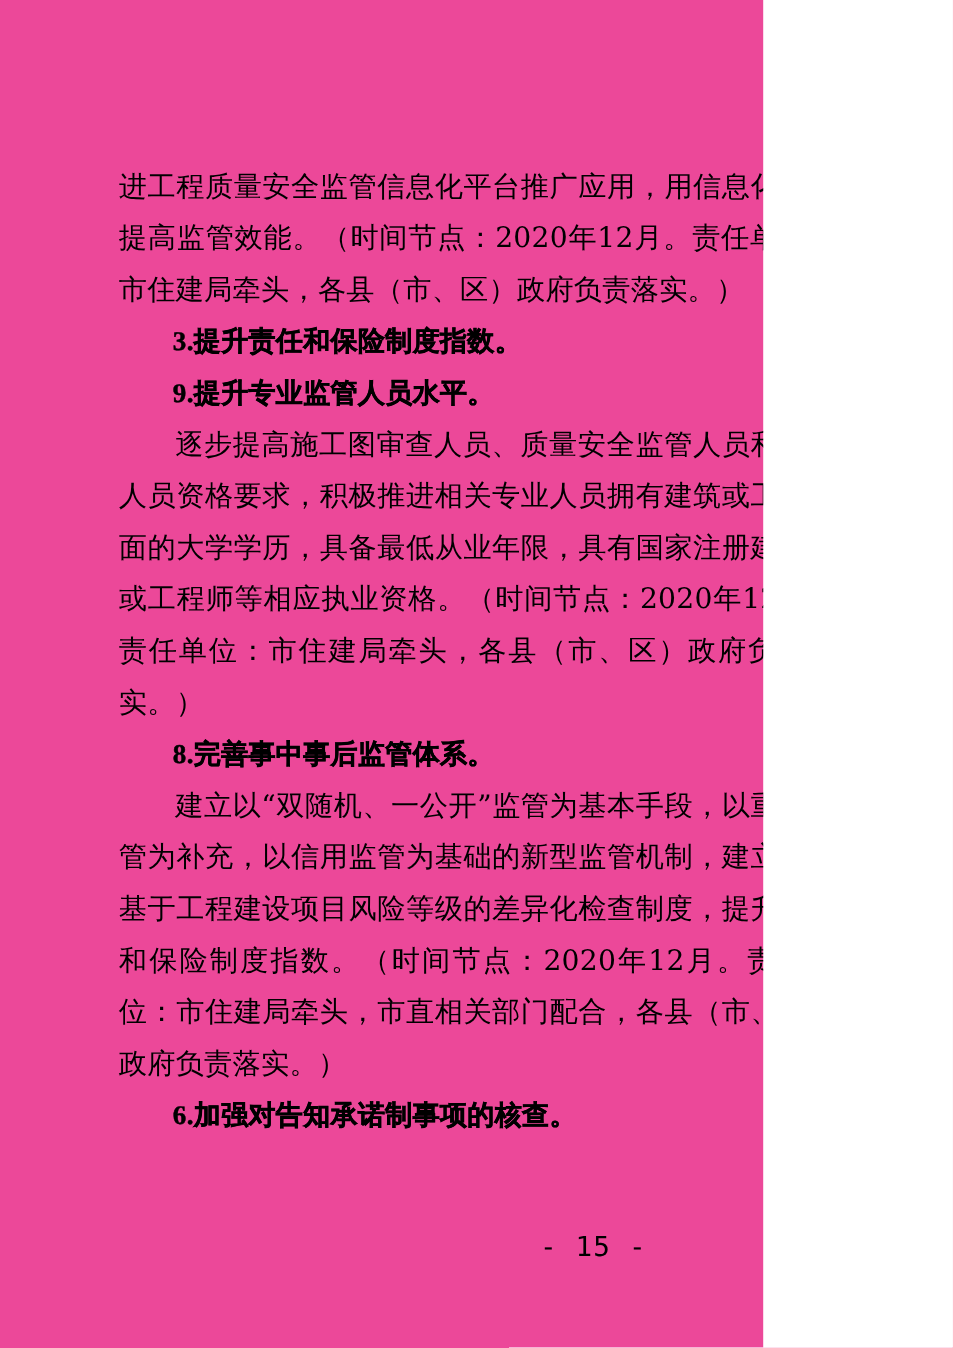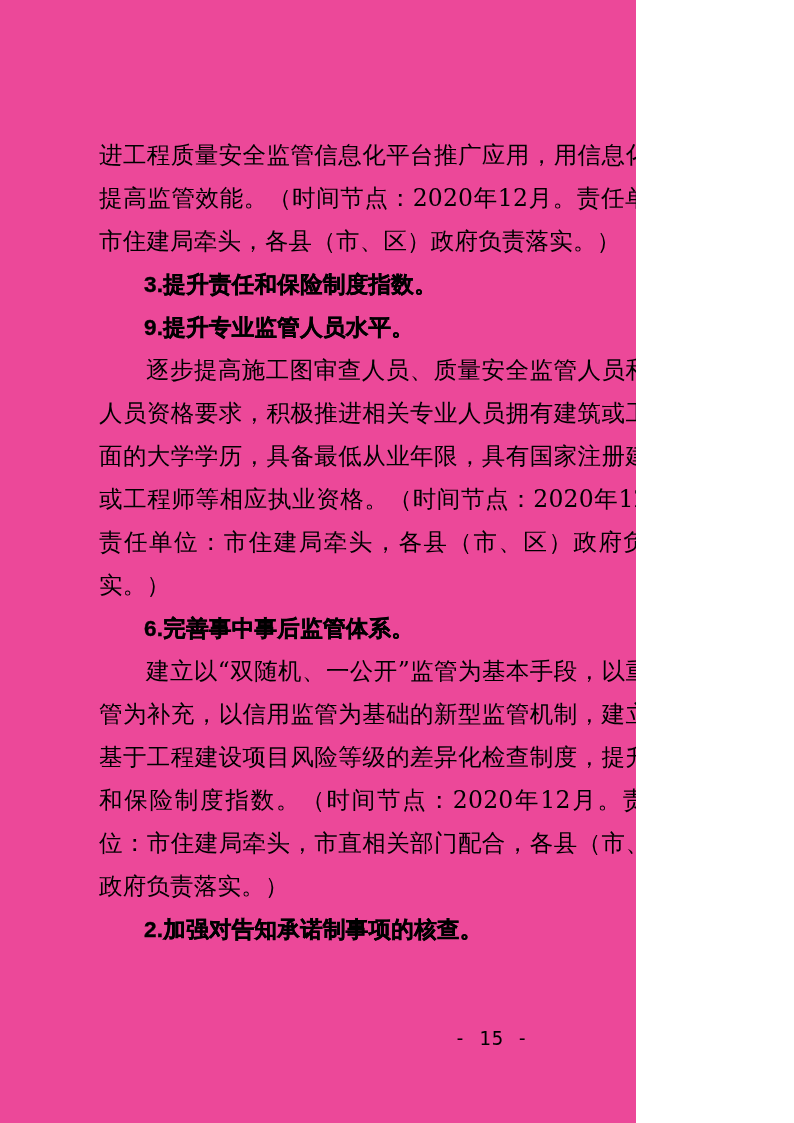--- a/index.html
+++ b/index.html
@@ -35,36 +35,36 @@
     text-indent: 47px;
     margin: 0;
     letter-spacing: 0.2px;
     word-break: break-all;
   }
   .para.no-indent {
     text-indent: 0;
   }
   
   .heading {
-    font-family: Liberation Sans, sans-serif;
+    font-family: Liberation Serif, serif;
     font-size: 22.5px;
     font-weight: 700;
     line-height: 43px;
     color: #000000;
     text-indent: 45px;
     margin: 0;
     letter-spacing: 0.3px;
     -webkit-text-stroke: 0.4px #000;
   }
   .page-number {
     position: absolute;
-    right: 107px;
+    right: 97px;
     top: 1027px;
     font-family: "DejaVu Sans Mono", "Liberation Mono", monospace;
-    font-size: 19px;
+    font-size: 23px;
     color: #000000;
     letter-spacing: 1px;
     white-space: pre;
   }
 </style>
 </head>
 <body>
 
 <div class="page">
 
@@ -72,23 +72,23 @@
 
     <p class="para no-indent">进工程质量安全监管信息化平台推广应用，用信息化手段提高监管效能。（时间节点：2020年12月。责任单位：市住建局牵头，各县（市、区）政府负责落实。）</p>
 
     <p class="heading">3.提升责任和保险制度指数。</p>
 
 
     <p class="heading">9.提升专业监管人员水平。</p>
 
     <p class="para">逐步提高施工图审查人员、质量安全监管人员和监理人员资格要求，积极推进相关专业人员拥有建筑或工程方面的大学学历，具备最低从业年限，具有国家注册建筑师或工程师等相应执业资格。（时间节点：2020年12月。责任单位：市住建局牵头，各县（市、区）政府负责落实。）</p>
 
-    <p class="heading">6.完善事中事后监管体系。</p>
+    <p class="heading">8.完善事中事后监管体系。</p>
 
     <p class="para">建立以“双随机、一公开”监管为基本手段，以重点监管为补充，以信用监管为基础的新型监管机制，建立健全基于工程建设项目风险等级的差异化检查制度，提升责任和保险制度指数。（时间节点：2020年12月。责任单位：市住建局牵头，市直相关部门配合，各县（市、区）政府负责落实。）</p>
 
-    <p class="heading">2.加强对告知承诺制事项的核查。</p>
+    <p class="heading">6.加强对告知承诺制事项的核查。</p>
 
   </div>
 
   <div class="page-number">- 15 -</div>
 
 </div>
 
 </body></html>

